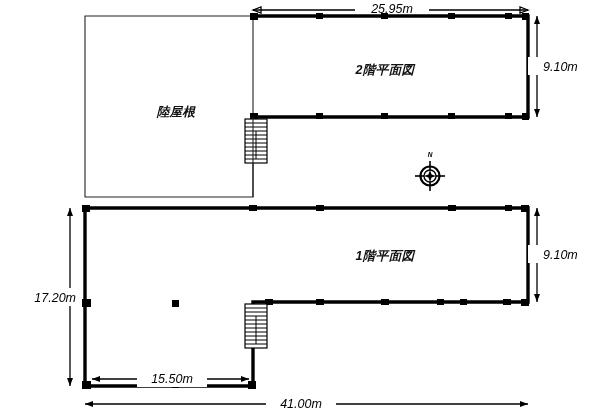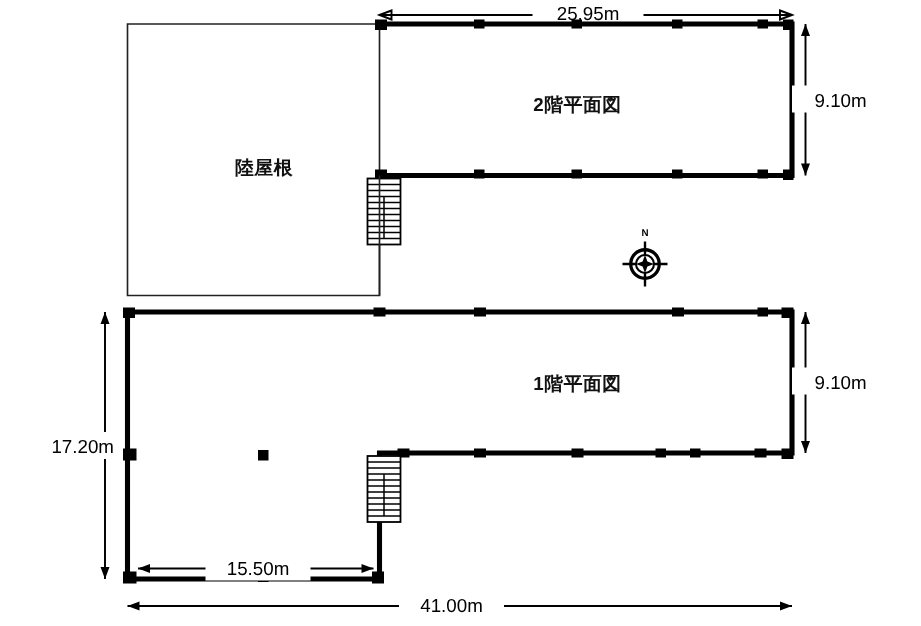--- a/index.html
+++ b/index.html
@@ -11,20 +11,21 @@
     width: 614px;
     height: 417px;
     font-family: "Liberation Sans", sans-serif;
     overflow: hidden;
   }
   #plan-root {
     position: relative;
     width: 614px;
     height: 417px;
     background: #ffffff;
+    font-style: italic;
   }
   svg#plan-svg {
     display: block;
     width: 614px;
     height: 417px;
   }
   .wall-thick {
     fill: none;
     stroke: #000000;
     stroke-width: 3.4;

